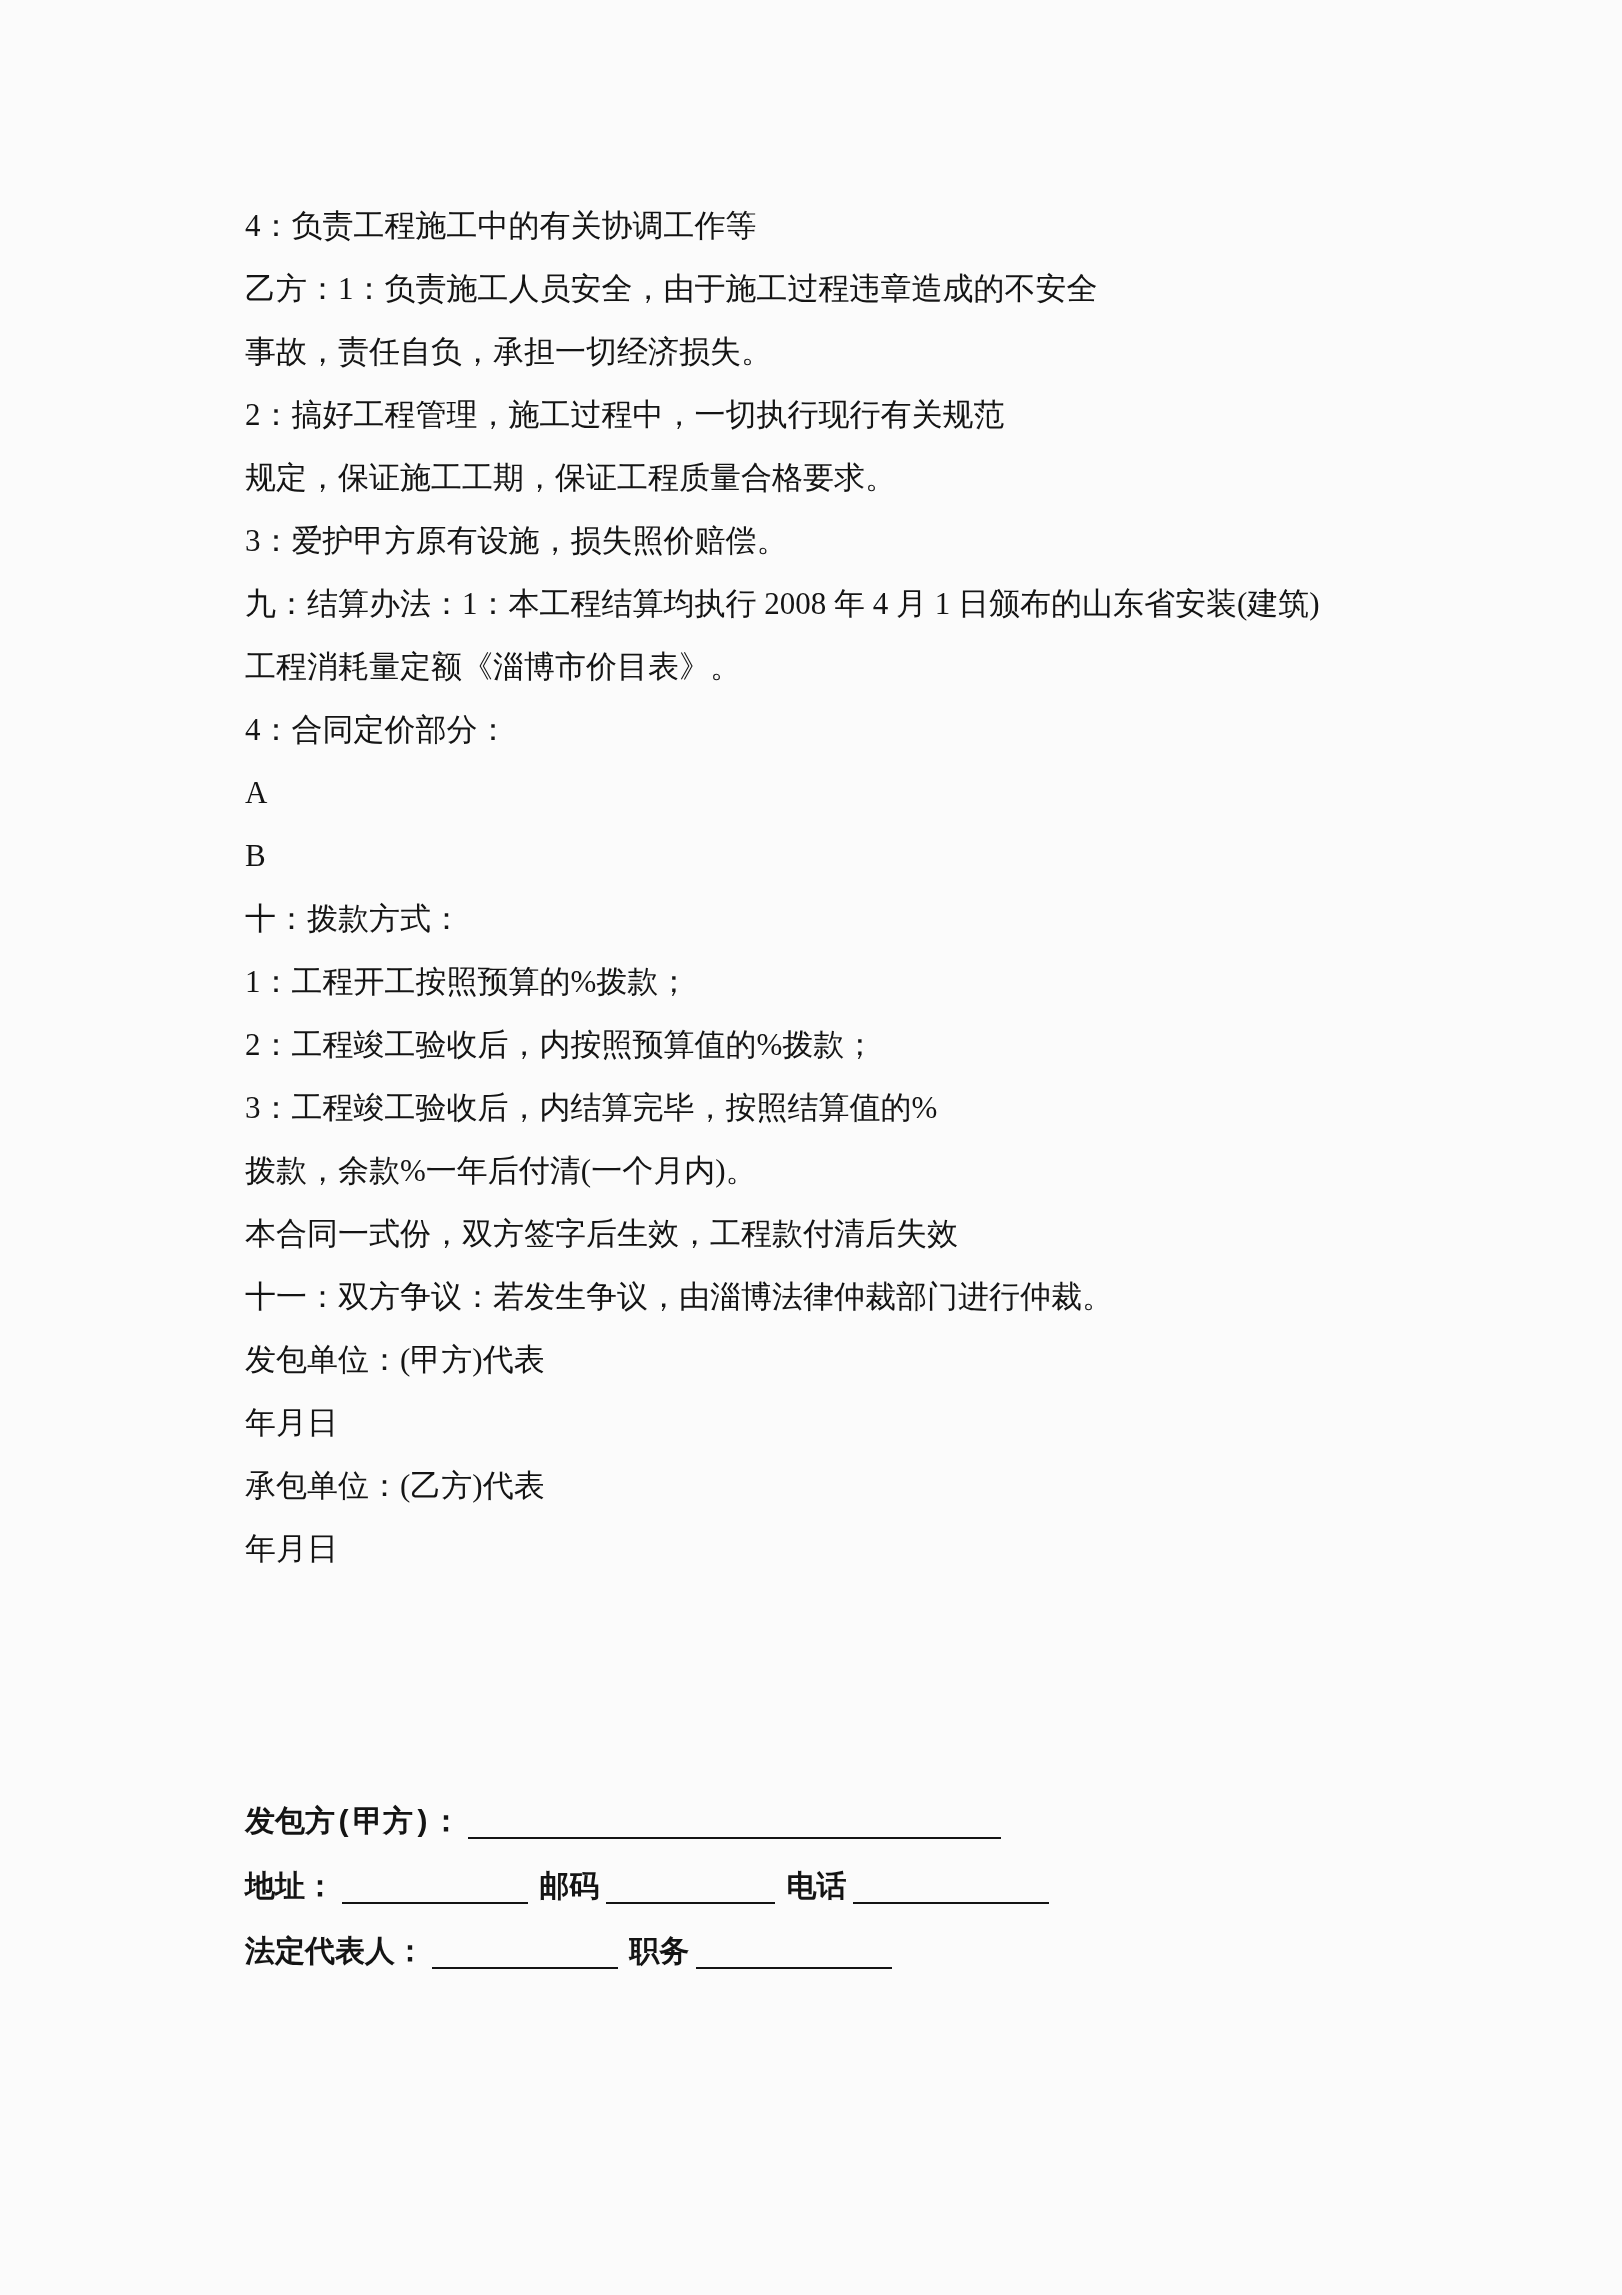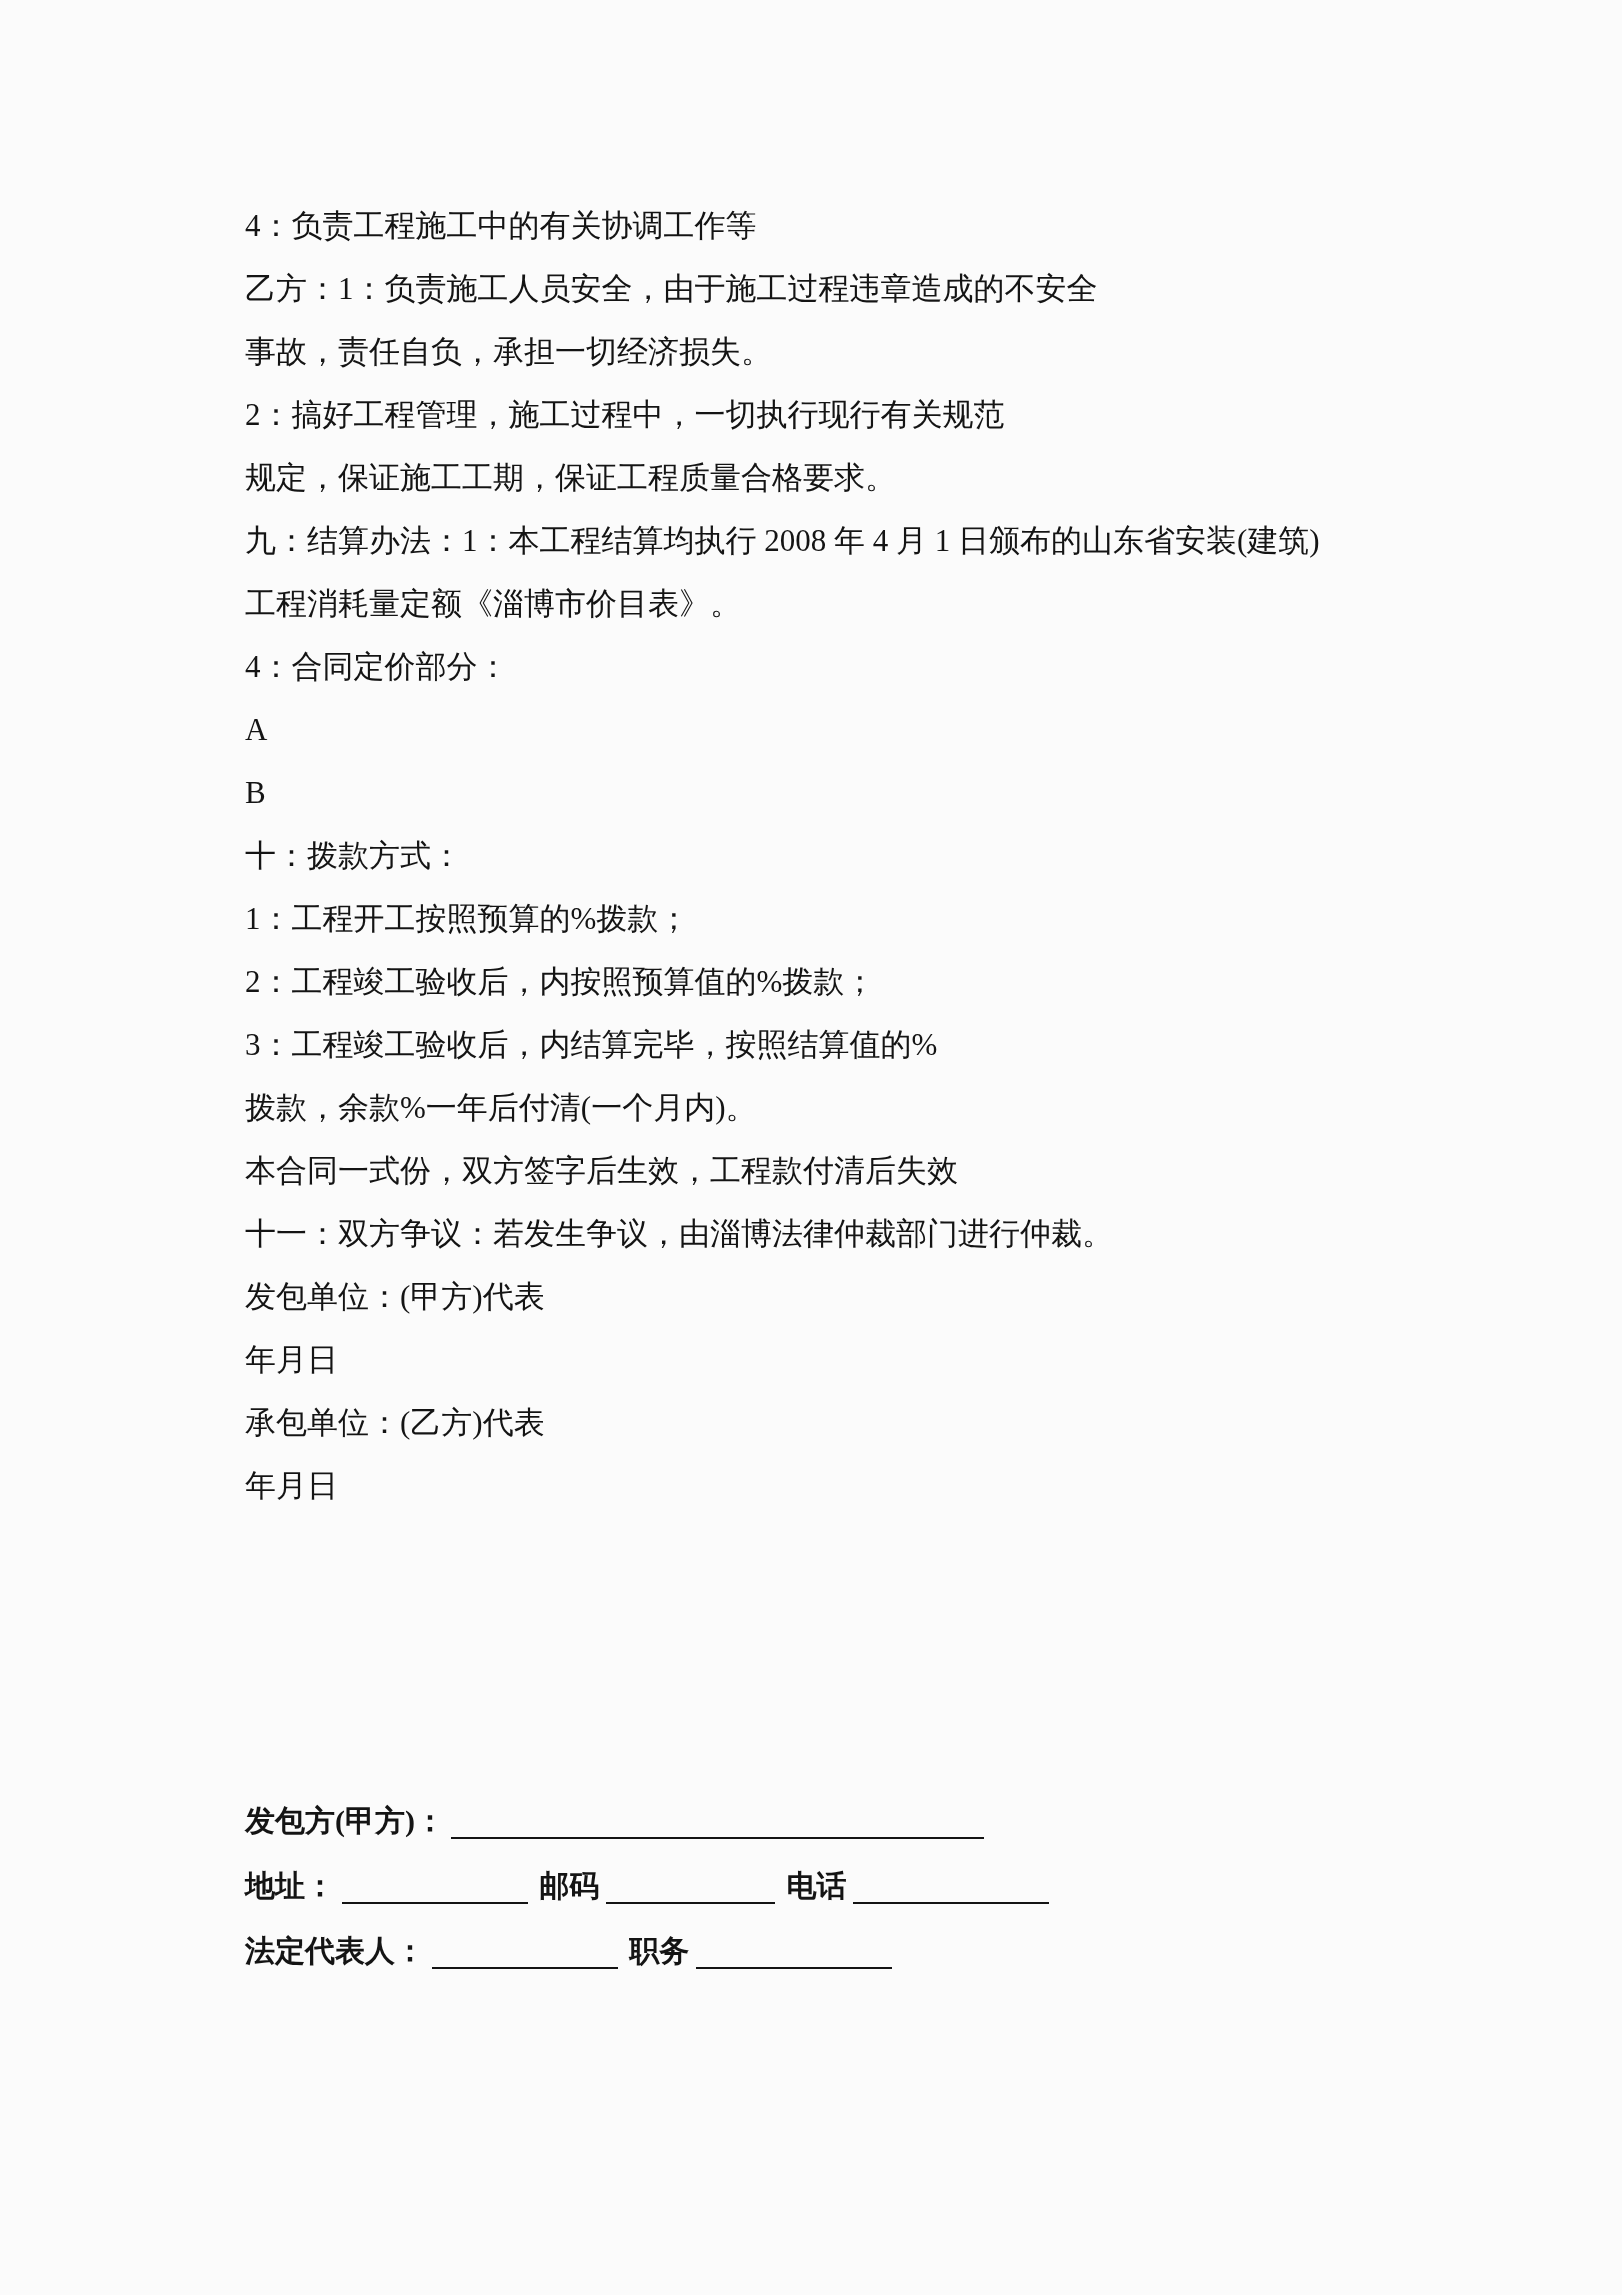--- a/index.html
+++ b/index.html
@@ -40,20 +40,21 @@
   }
   .sig-lines p {
     margin: 0;
     height: 65px;
     line-height: 65px;
     font-size: 30px;
     white-space: nowrap;
   }
   .sig-lines .label {
     margin-right: 6.5px;
+    font-family: Liberation Mono, monospace;
   }
   .sig-lines .label + .blank {
     margin-right: 11.8px;
   }
   .blank {
     display: inline-block;
     height: 2.6px;
     border-bottom: 2.6px solid #141414;
     vertical-align: -7.9px;
   }
@@ -61,20 +62,21 @@
 </head>
 <body>
 
 <div class="page">
   <div class="body-lines">
       <p>4：负责工程施工中的有关协调工作等</p>
       <p>乙方：1：负责施工人员安全，由于施工过程违章造成的不安全</p>
       <p>事故，责任自负，承担一切经济损失。</p>
       <p>2：搞好工程管理，施工过程中，一切执行现行有关规范</p>
       <p>规定，保证施工工期，保证工程质量合格要求。</p>
+      <p>3：爱护甲方原有设施，损失照价赔偿。</p>
       <p>九：结算办法：1：本工程结算均执行 2008 年 4 月 1 日颁布的山东省安装(建筑)</p>
       <p>工程消耗量定额《淄博市价目表》。</p>
       <p>4：合同定价部分：</p>
       <p>A</p>
       <p>B</p>
       <p>十：拨款方式：</p>
       <p>1：工程开工按照预算的%拨款；</p>
       <p>2：工程竣工验收后，内按照预算值的%拨款；</p>
       <p>3：工程竣工验收后，内结算完毕，按照结算值的%</p>
       <p>拨款，余款%一年后付清(一个月内)。</p>

